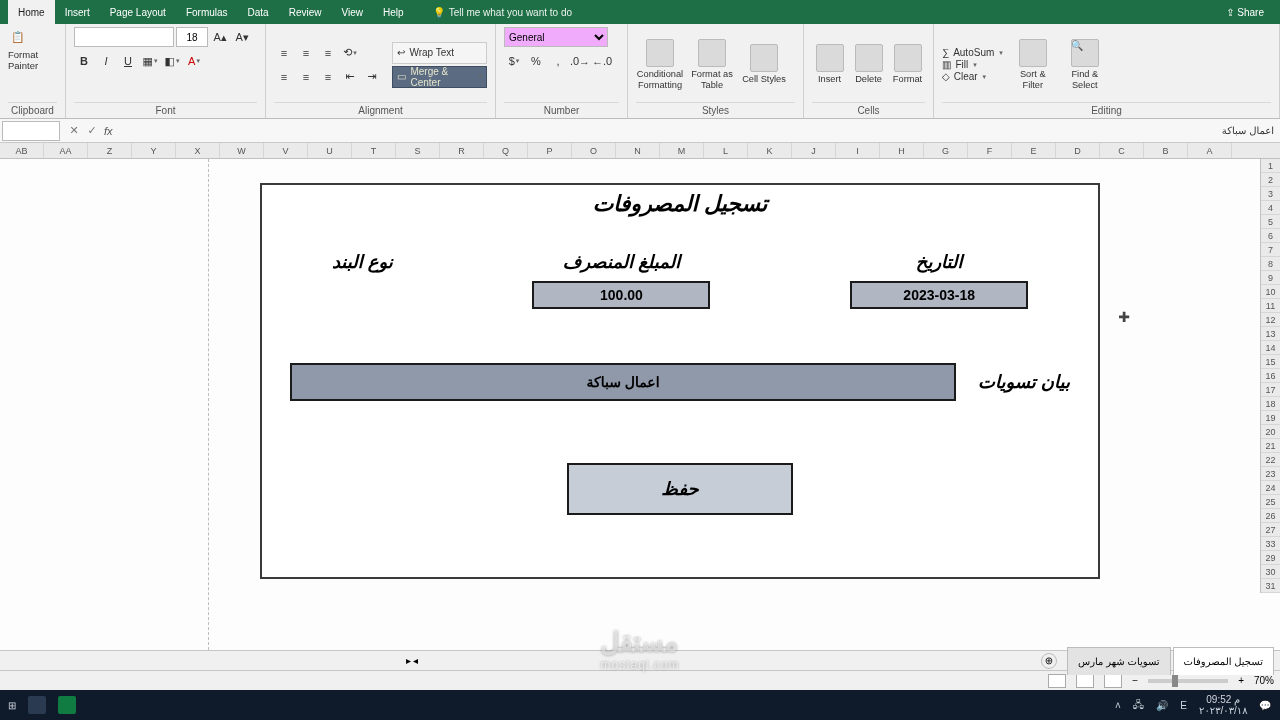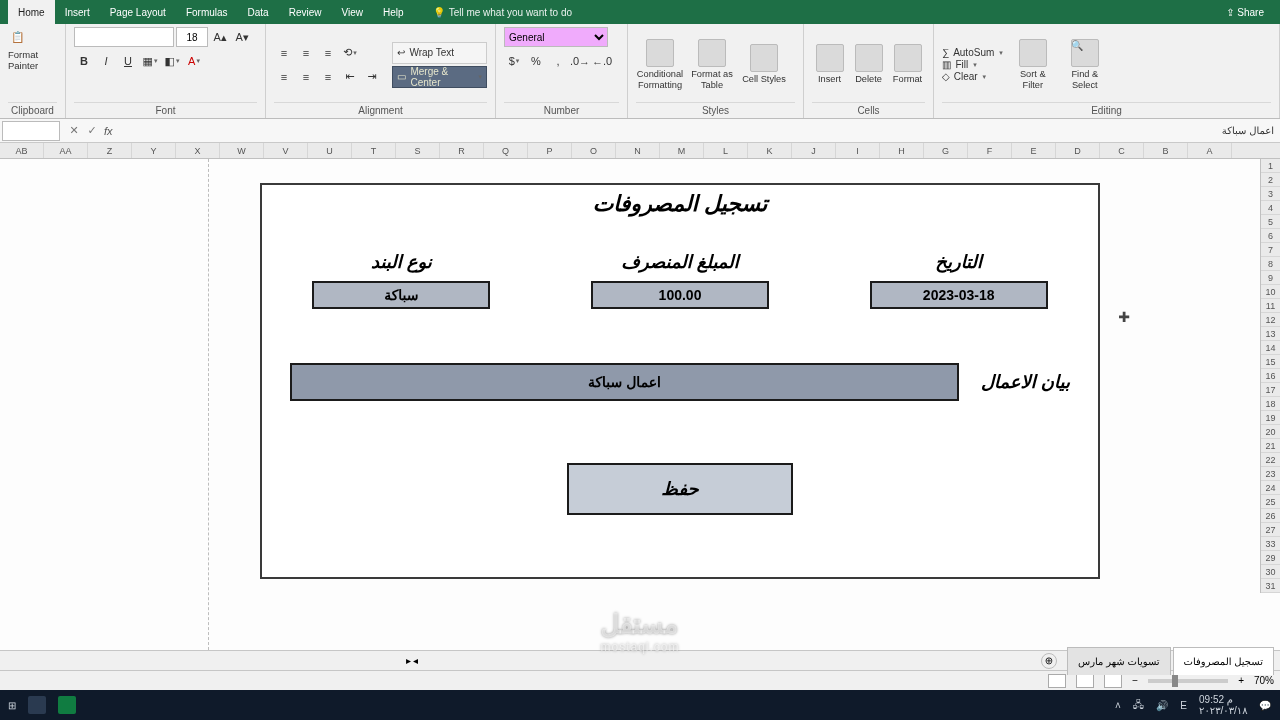--- a/index.html
+++ b/index.html
@@ -74,24 +74,24 @@
   .status{height:20px;background:#f0f0f0;border-top:1px solid #c6c6c6;display:flex;align-items:center;justify-content:flex-end;font-size:10px;padding:0 6px;gap:10px}
   .viewbtn{width:18px;height:14px;border:1px solid #aaa;background:#fff}
   .zoom-slider{width:80px;height:4px;background:#ccc;position:relative}
   .zoom-slider::after{content:"";position:absolute;left:30%;top:-4px;width:6px;height:12px;background:#888}
 
   
   .taskbar{height:30px;background:#0f1a2a;display:flex;align-items:center;justify-content:space-between;color:#cfd6de;font-size:10px;padding:0 8px}
   .taskbar .left,.taskbar .right{display:flex;align-items:center;gap:12px}
   .tb-icon{width:18px;height:18px;background:#2a3a50;border-radius:2px}
   .tb-excel{background:#107c41}
-  .clock{text-align:left;line-height:1.1}
-
-  
-  .watermark{position:absolute;left:50%;bottom:66px;transform:translateX(-50%);color:rgba(255,255,255,.55);font-size:26px;font-weight:bold;letter-spacing:1px;text-align:left;pointer-events:none;text-shadow:0 0 3px rgba(0,0,0,.4)}
+  .clock{text-align:center;line-height:1.1}
+
+  
+  .watermark{position:absolute;left:50%;bottom:48px;transform:translateX(-50%);color:rgba(255,255,255,.55);font-size:26px;font-weight:bold;letter-spacing:1px;text-align:left;pointer-events:none;text-shadow:0 0 3px rgba(0,0,0,.4)}
   .watermark small{display:block;font-size:12px;font-weight:normal}
 </style>
 </head>
 <body>
 
 <div class="app">
 
   <div class="tabs">
     <div class="tab active">Home</div>
     <div class="tab">Insert</div>
@@ -283,26 +283,25 @@
         <div class="field">
           <div class="field-label">التاريخ</div>
           <div class="field-box">2023-03-18</div>
         </div>
         <div class="field">
           <div class="field-label">المبلغ المنصرف</div>
           <div class="field-box">100.00</div>
         </div>
         <div class="field">
           <div class="field-label">نوع البند</div>
-          <div class="field-box">سباكة</div>
         </div>
       </div>
 
       <div class="desc-row">
-        <div class="desc-label">بيان الاعمال</div>
+        <div class="desc-label">بيان تسويات</div>
         <div class="desc-box">اعمال سباكة</div>
       </div>
 
       <div class="save-btn">حفظ</div>
 
       <div class="cursor-plus">✚</div>
     </div>
 
     <div class="rownums" id="rownums" style="top:0">
         <div>1</div>

